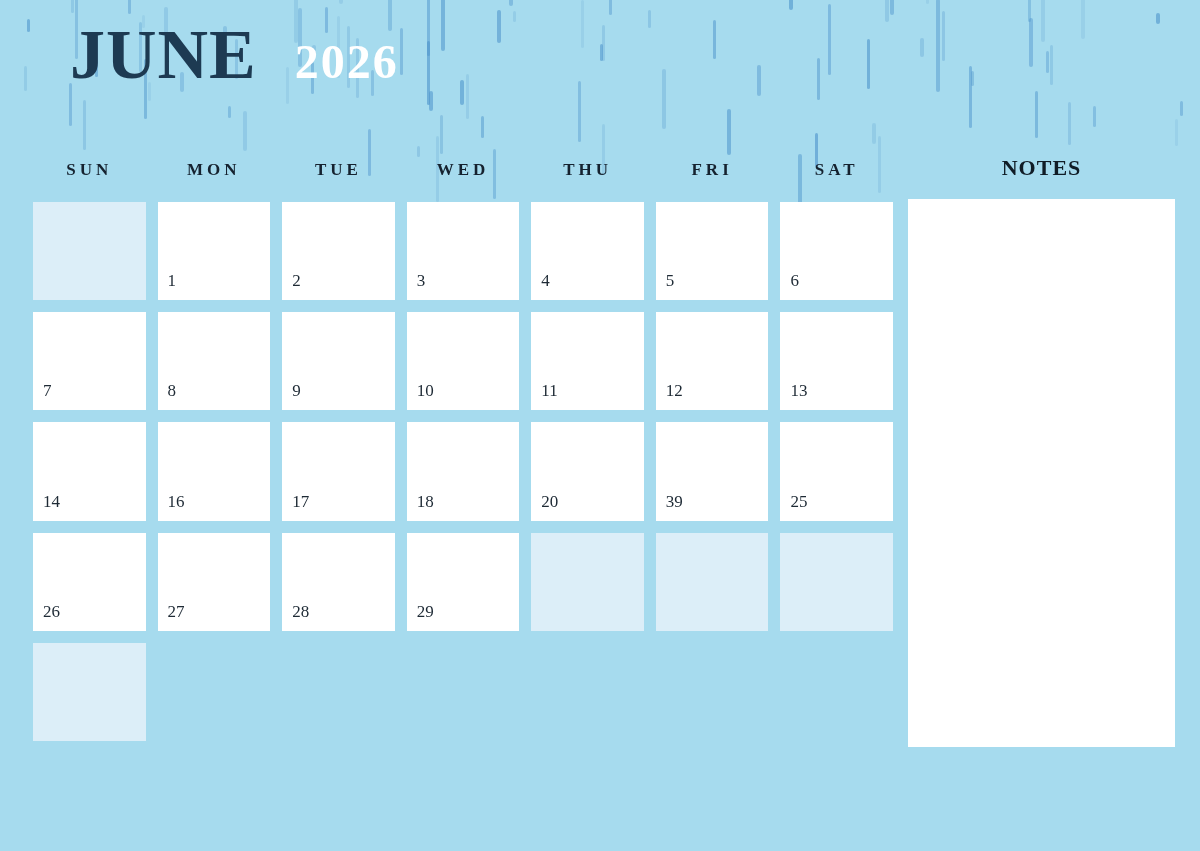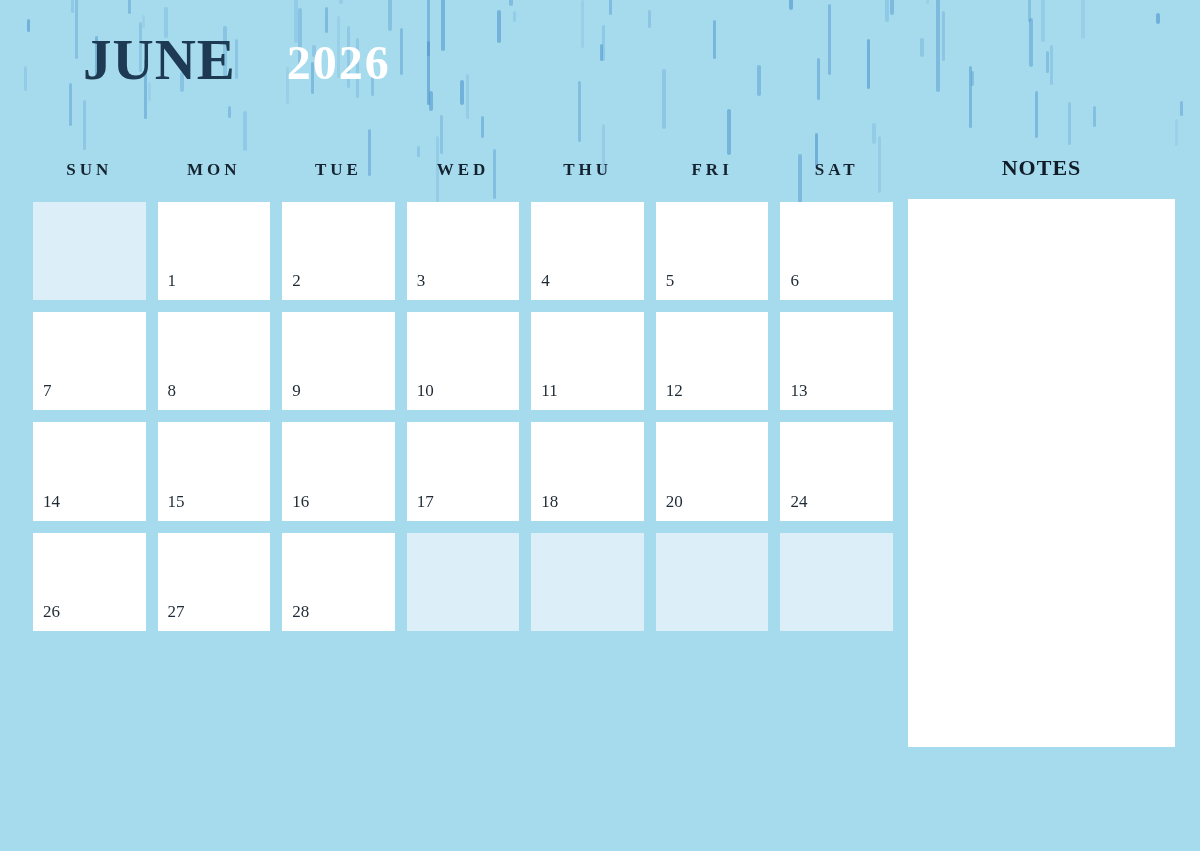--- a/index.html
+++ b/index.html
@@ -11,22 +11,22 @@
     font-family: "Liberation Serif", "DejaVu Serif", serif;
   }
   .rain-layer { position: absolute; inset: 0; z-index: 0; pointer-events: none; }
   .raindrop { position: absolute; background: #4f95cc; border-radius: 2px; }
 
   .title-row {
     position: absolute; left: 70px; top: 16px; z-index: 2;
     display: flex; align-items: baseline; gap: 38px;
   }
   .month-title {
-    margin: 13px;
-    font-size: 57px; font-weight: 700; line-height: 1.1;
+    margin: 0;
+    font-size: 70px; font-weight: 700; line-height: 1.1;
     letter-spacing: 1px;
     color: #1d3a52;
   }
   .year-label {
     font-size: 48px; font-weight: 700;
     letter-spacing: 2px;
     color: #ffffff;
     text-align: center;
   }
 
@@ -217,47 +217,50 @@
       <span class="num">12</span>
     </div>
   <div class="cell">
       <span class="num">13</span>
     </div>
 
   <div class="cell">
       <span class="num">14</span>
     </div>
   <div class="cell">
-      <span class="num">15</span>
-    </div>
-  <div class="cell">
       <span class="num">16</span>
     </div>
   <div class="cell">
       <span class="num">17</span>
     </div>
   <div class="cell">
       <span class="num">18</span>
     </div>
   <div class="cell">
       <span class="num">20</span>
     </div>
 
   <div class="cell">
-      <span class="num">24</span>
+      <span class="num">39</span>
+    </div>
+  <div class="cell">
+      <span class="num">25</span>
     </div>
   <div class="cell">
       <span class="num">26</span>
     </div>
   <div class="cell">
       <span class="num">27</span>
     </div>
 
   <div class="cell">
       <span class="num">28</span>
+    </div>
+  <div class="cell">
+      <span class="num">29</span>
     </div>
   <div class="cell blank">
       <span class="num"></span>
     </div>
   <div class="cell blank">
       <span class="num"></span>
     </div>
   <div class="cell blank">
       <span class="num"></span>
     </div>

